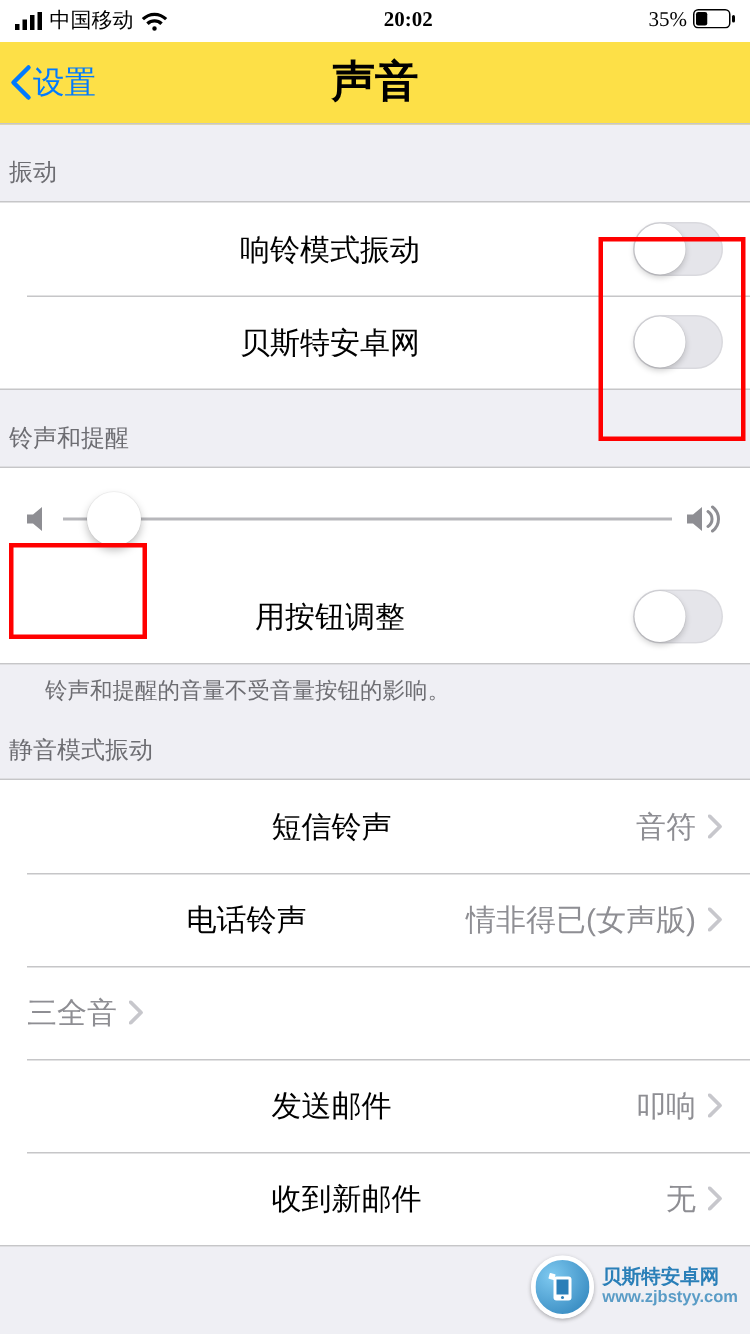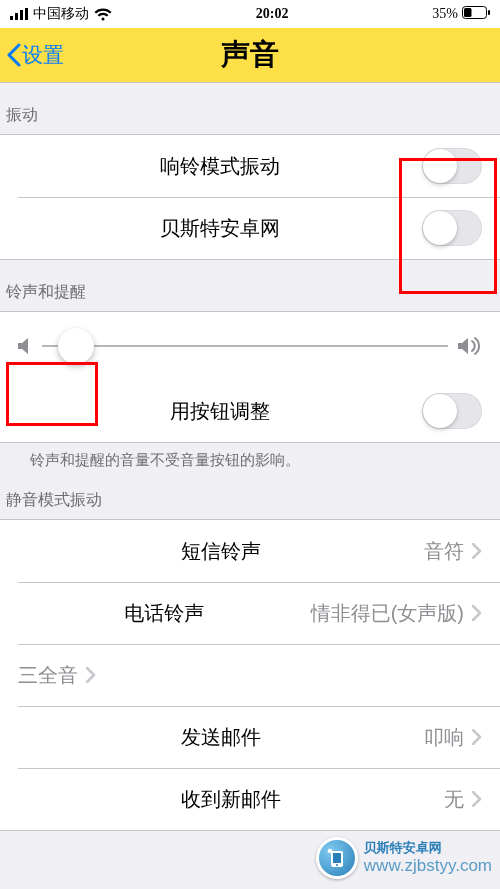--- a/index.html
+++ b/index.html
@@ -157,21 +157,21 @@
     .watermark-badge {
       width: 42px; height: 42px;
       border-radius: 50%;
       background: radial-gradient(circle at 30% 30%, #7ec9f0, #2a7fb8);
       border: 3px solid #fff;
       box-shadow: 0 1px 3px rgba(0,0,0,0.3);
       display: flex; align-items: center; justify-content: center;
       color: #fff;
     }
     .watermark-text { display: flex; flex-direction: column; line-height: 1.15; font-weight: 600; }
-    .watermark-text .sub { font-size: 17px; font-weight: 400; color: #5a9cc6; }
+    .watermark-text .sub { font-size: 11px; font-weight: 700; color: #5a9cc6; }
   </style>
 </head>
 <body>
 
 <div class="status-bar">
   <div class="status-left">
     <svg width="18" height="12" viewBox="0 0 18 12">
         <rect x="0" y="8" width="3" height="4"></rect>
         <rect x="5" y="5" width="3" height="7"></rect>
         <rect x="10" y="2" width="3" height="10"></rect>

